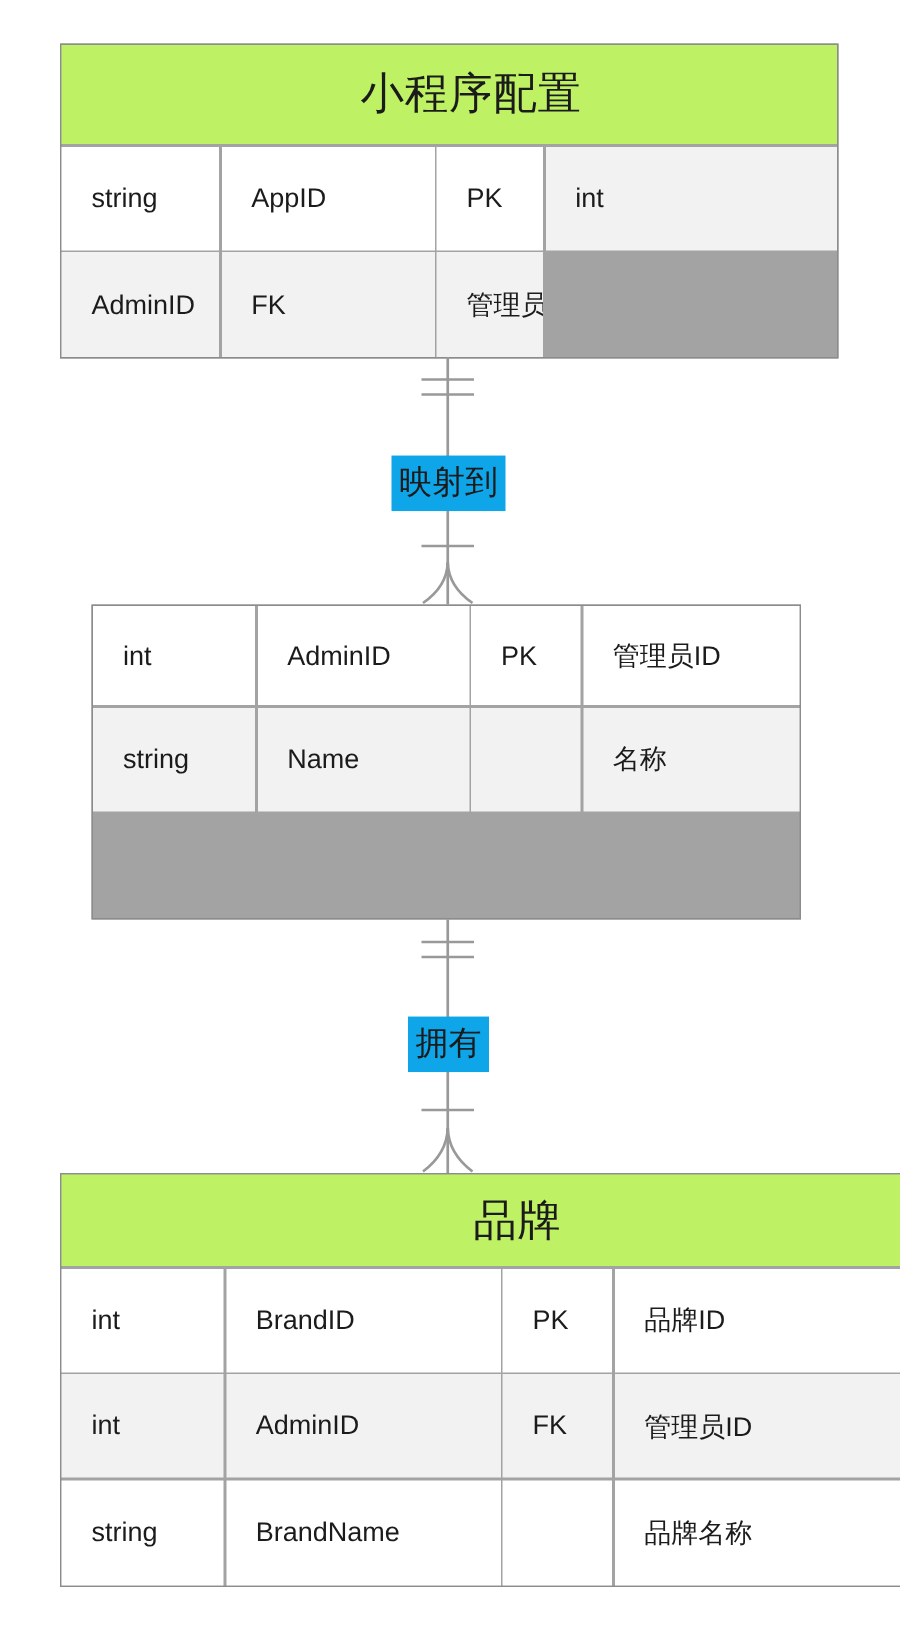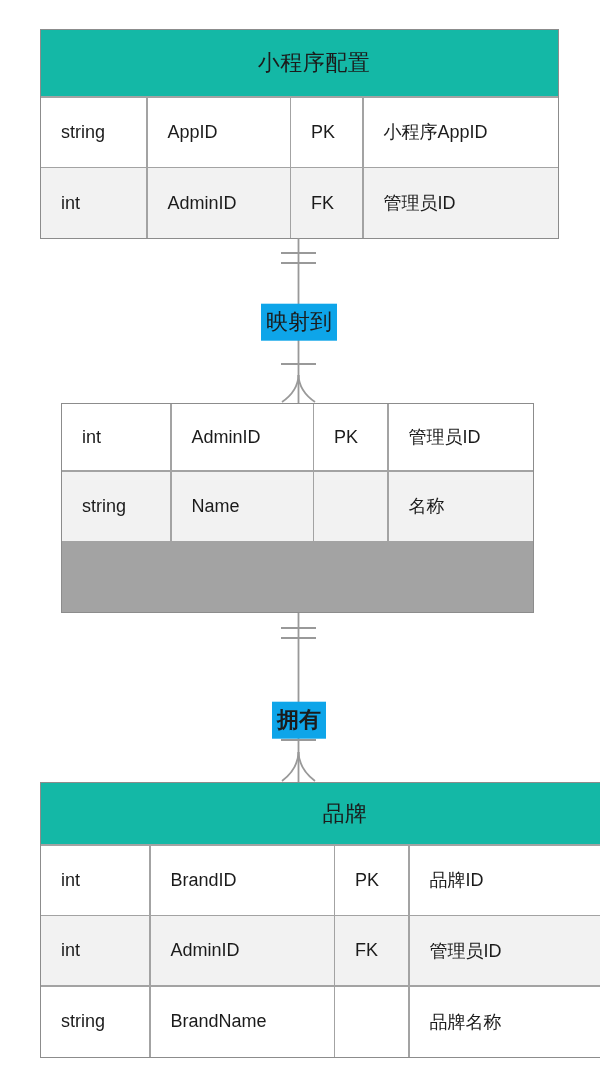--- a/index.html
+++ b/index.html
@@ -10,22 +10,22 @@
   }
   
   .entity{
     position:absolute;display:grid;gap:1.5px;background:#a3a3a3;
     border:1.5px solid #8c8c8c;box-sizing:border-box;
   }
   .entity-1{left:40px;top:29px;width:519px;grid-template-columns:105px 142px 71px 1fr;grid-template-rows:66px 69px 70px;}
   .entity-2{left:61px;top:403px;width:473px;grid-template-columns:108px 141px 73px 1fr;grid-template-rows:66px 69px 70px;}
   .entity-3{left:40px;top:782px;width:581px;grid-template-columns:108px 183px 73px 1fr;grid-template-rows:61px 69px 69px 70px;}
   .ehead{
-    grid-column:1 / -1;background:#14b8a6;display:flex;align-items:center;justify-content:center;
-    font-size:22px;letter-spacing:.5px;padding-left:29px;
+    grid-column:1 / -1;background:#bef264;display:flex;align-items:center;justify-content:center;
+    font-size:29px;letter-spacing:.5px;padding-left:29px;
   }
   .cell{
     display:flex;align-items:center;padding-left:20px;font-size:18px;background:#ffffff;
     white-space:nowrap;overflow:hidden;
   }
   .row-even .cell,.cell.alt{background:#f2f2f2;}
   
   .connector{position:absolute;overflow:visible;}
   .rel-label{
     position:absolute;transform:translate(-50%,-50%);background:#0ea5e9;
@@ -35,21 +35,20 @@
 </head>
 <body>
 
 <div class="stage">
 
   <div class="entity entity-1">
     <div class="ehead">小程序配置</div>
     <div class="cell">string</div>
     <div class="cell">AppID</div>
     <div class="cell">PK</div>
-    <div class="cell">小程序AppID</div>
     <div class="cell alt">int</div>
     <div class="cell alt">AdminID</div>
     <div class="cell alt">FK</div>
     <div class="cell alt">管理员ID</div>
   </div>
 
   <svg class="connector" style="left:238px;top:238px;" width="121" height="165" viewBox="0 0 121 165">
     <g stroke="#999999" stroke-width="1.8" fill="none">
       <line x1="60.5" y1="0" x2="60.5" y2="165"></line>
       <g>
@@ -83,21 +82,21 @@
         <line x1="43" y1="15" x2="78" y2="15"></line>
         <line x1="43" y1="25" x2="78" y2="25"></line>
       </g>
       <g>
         <line x1="43" y1="127" x2="78" y2="127"></line>
         <path d="M60.5,139 Q60,156 44,168"></path>
         <path d="M60.5,139 Q61,156 77,168"></path>
       </g>
     </g>
   </svg>
-  <div class="rel-label" style="left:299px;top:720px;font-weight:bold;">拥有</div>
+  <div class="rel-label" style="left:299px;top:696px;">拥有</div>
 
   <div class="entity entity-3">
     <div class="ehead">品牌</div>
     <div class="cell">int</div>
     <div class="cell">BrandID</div>
     <div class="cell">PK</div>
     <div class="cell">品牌ID</div>
     <div class="cell alt">int</div>
     <div class="cell alt">AdminID</div>
     <div class="cell alt">FK</div>

